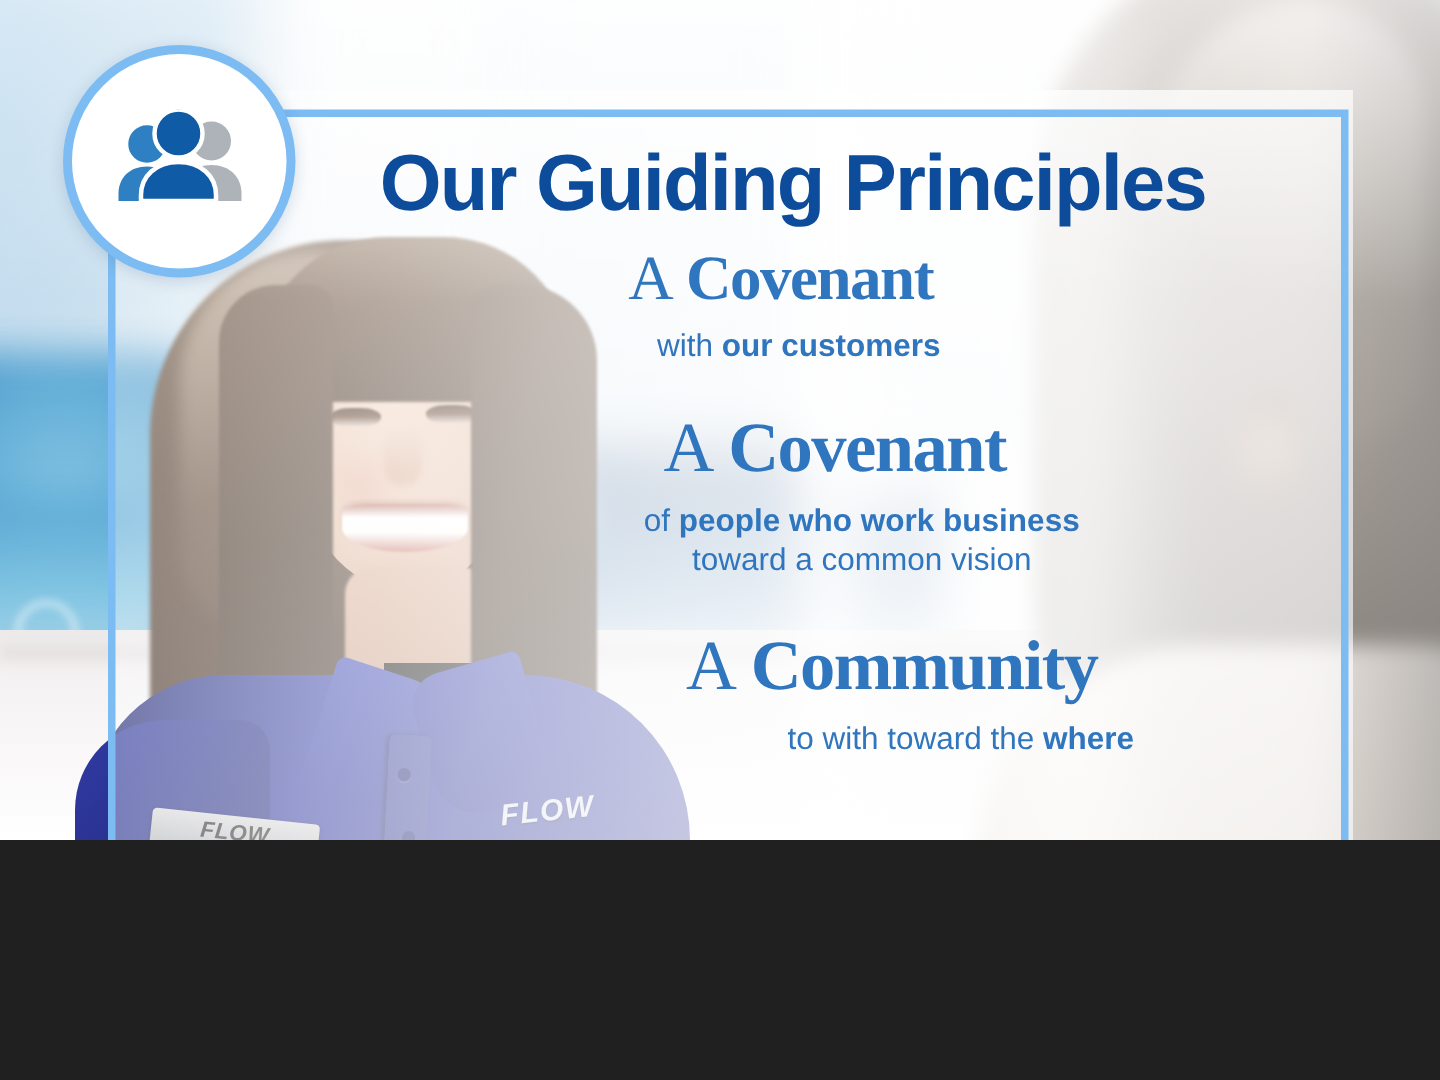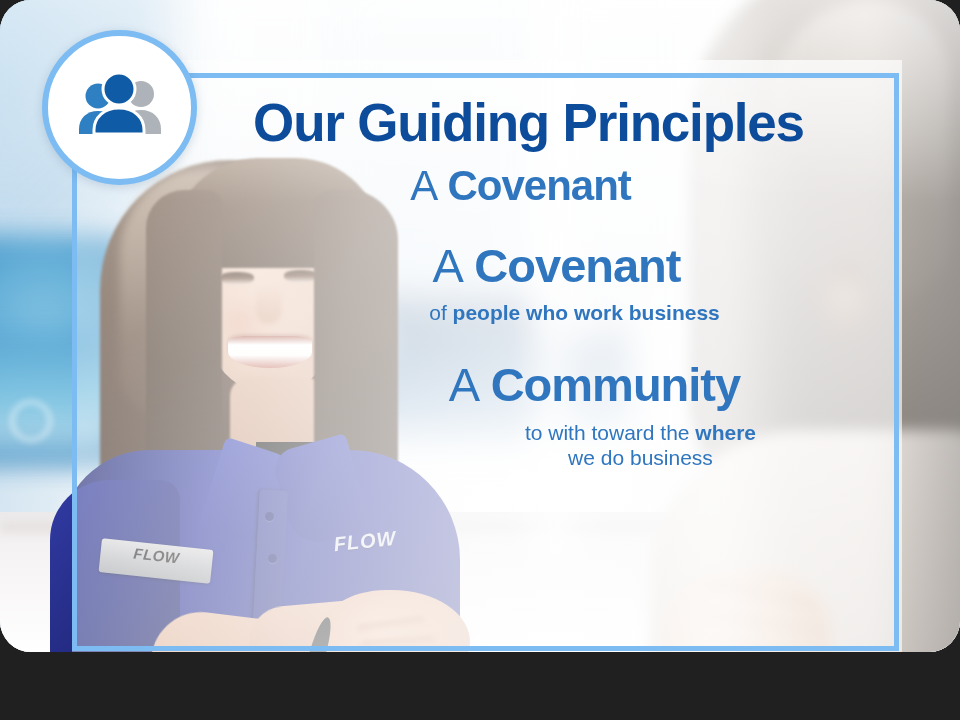--- a/index.html
+++ b/index.html
@@ -1,25 +1,24 @@
 <!DOCTYPE html>
 <html style="--frame: #7cbcf2;"><head>
 <meta charset="utf-8">
 <title>Our Guiding Principles</title>
 <style>
   html,body{margin:0;padding:0;background:#202020;}
   *{box-sizing:border-box;}
 
   .stage{
     position:relative;
-    width:960px;height:652px;
+    width:960px;height:560px;
     overflow:hidden;
     font-family:"Liberation Sans","DejaVu Sans",sans-serif;
     background:#e9eef3;
-    border-radius:31px;
   }
 
   
   .photo{position:absolute;inset:0;overflow:hidden;}
 
   
   .bg-base{
     position:absolute;inset:-40px;
     background:
       linear-gradient(100deg,#bcd7ea 0%,#cfe2f0 9%,#eef4f8 22%,#fbfcfd 40%,#ffffff 62%,#f7f7f6 80%,#efeeec 100%);
@@ -359,20 +358,21 @@
     color:#0c4c9b;
     align-self:center;
     padding-left:86px;
   }
 
   .principle{ width:100%; }
   .p-head{
     color:#2f76bf;
     line-height:1.06;
     white-space:nowrap;
+    font-family:Liberation Serif, serif;
   }
   .p-head .art{font-weight:400;}
   .p-head .word{font-weight:700;letter-spacing:-1px;}
   .p-sub{
     color:#2f76bf;
     line-height:1.22;
   }
   .p-sub b{font-weight:700;}
 
   
@@ -474,44 +474,47 @@
 
   <div class="content">
 
     <h1 class="title">Our Guiding Principles</h1>
 
     <div class="principle pr-1">
       <div class="p-head">
         <span class="art">A</span>
         <span class="word">Covenant</span>
       </div>
+      <div class="p-sub">
+        <span>with </span><b>our customers</b>
+      </div>
     </div>
 
     <div class="principle pr-2">
       <div class="p-head">
         <span class="art">A</span>
         <span class="word">Covenant</span>
       </div>
       <div class="p-sub">
         <div>
           <span>of </span><b>people who work business</b>
         </div>
+        <div>toward a common vision</div>
       </div>
     </div>
 
     <div class="principle pr-3">
       <div class="p-head">
         <span class="art">A</span>
         <span class="word">Community</span>
       </div>
       <div class="p-sub">
         <div>
           <span>to with toward the </span><b>where</b>
         </div>
-        <div>we do business</div>
       </div>
     </div>
 
   </div>
 
   <div class="frame"></div>
 
   <div class="badge">
     <svg width="96" height="70" viewBox="0 0 96 70">
 

